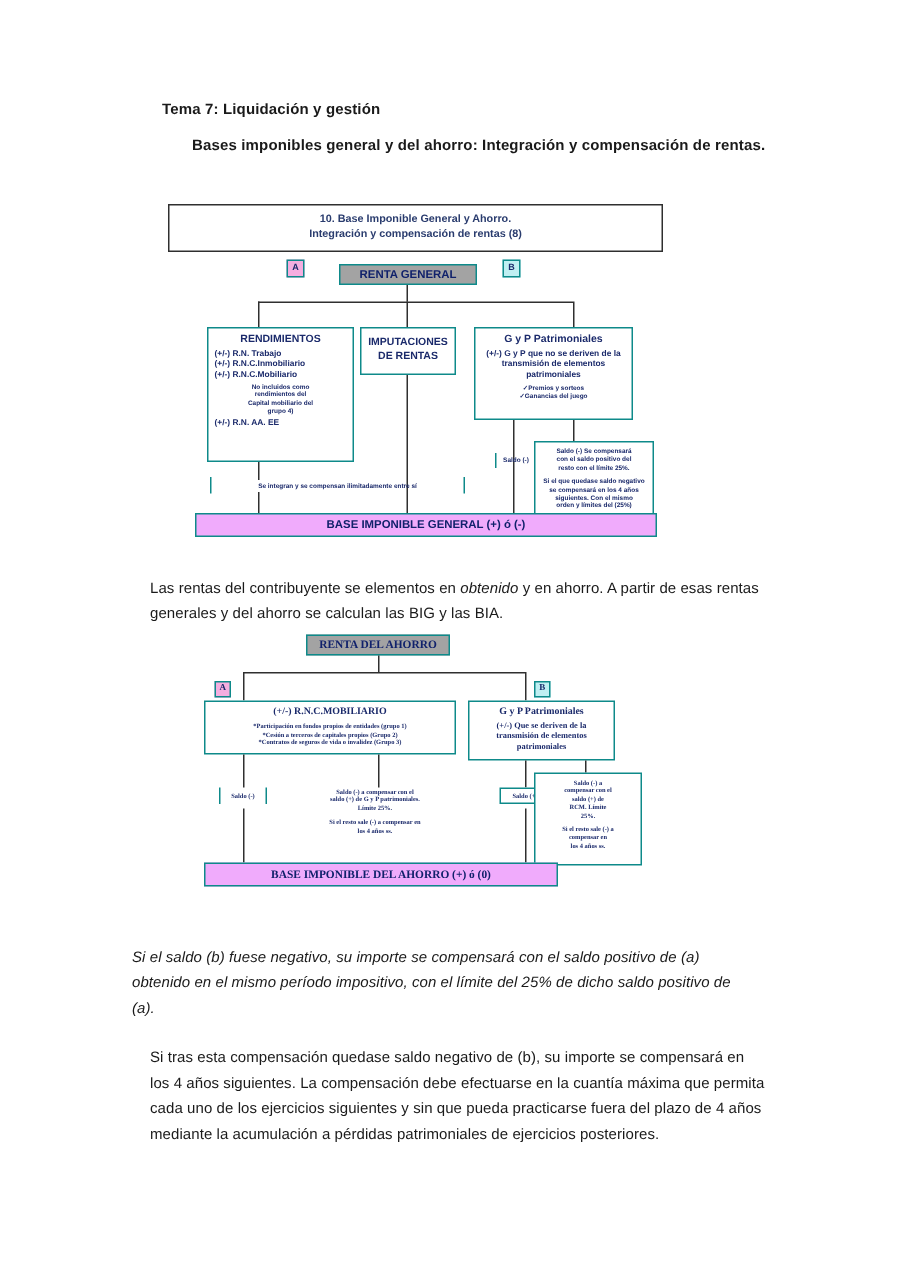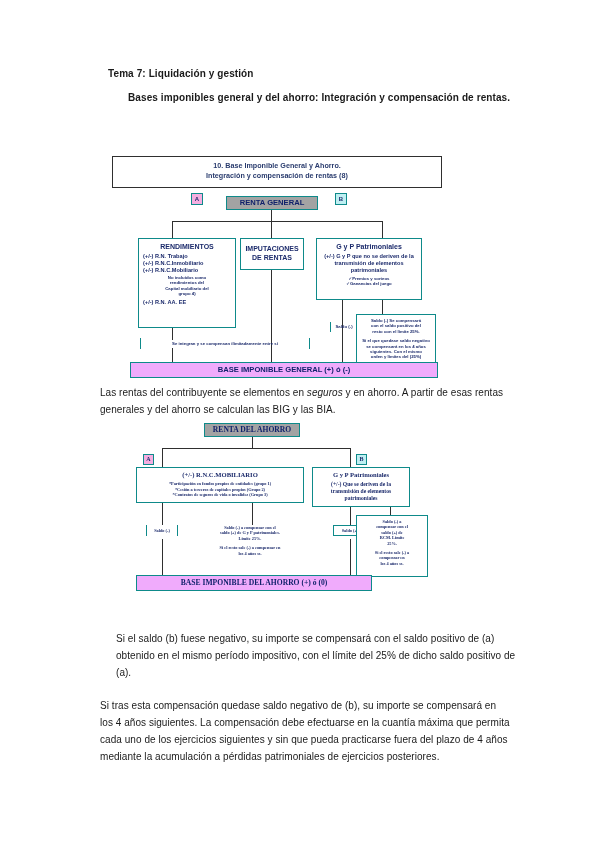--- a/index.html
+++ b/index.html
@@ -39,21 +39,21 @@
   .rowlist div{white-space:nowrap;}
 </style>
 </head>
 <body>
 
 <div class="page">
 
   <div class="h-title">Tema 7: Liquidación y gestión</div>
   <div class="h-sub">Bases imponibles general y del ahorro: Integración y compensación de rentas.</div>
 
-  <div class="dgm" style="left:112px;top:136px;width:330px;height:230px;margin-top:20px;">
+  <div class="dgm" style="left:112px;top:136px;width:330px;height:230px;">
 
     <div class="box" style="left:0;top:0;width:330px;height:32px;border-left:1.3px solid #2f2f2f;border-right:1.3px solid #2f2f2f;border-top:1.3px solid #2f2f2f;border-bottom:1.3px solid #2f2f2f;">
       <div class="ttl" style="padding-top:4px;">
         <div>10. Base Imponible General y Ahorro.</div>
         <div>Integración y compensación de rentas (8)</div>
       </div>
     </div>
 
     <div class="box yellow" style="left:114px;top:40px;width:92px;height:14px;">
       <div class="pad">
@@ -146,21 +146,21 @@
     </div>
 
     <div class="box tealfill" style="left:18px;top:206px;width:308px;height:16px;">
       <div class="pad">
           <span class="big">BASE IMPONIBLE GENERAL (+) ó (-)</span>
         </div>
     </div>
   </div>
 
   <div class="para" style="left:100px;top:384px;width:412px;">
-    <span>Las rentas del contribuyente se elementos en </span><i>seguros</i><span> y en ahorro. A partir de esas rentas generales y del ahorro se calculan las BIG y las BIA.</span>
+    <span>Las rentas del contribuyente se elementos en </span><i>obtenido</i><span> y en ahorro. A partir de esas rentas generales y del ahorro se calculan las BIG y las BIA.</span>
   </div>
 
   <div class="dgm" style="left:128px;top:423px;width:310px;height:190px;font-family:Liberation Serif, serif;">
 
     <div class="box yellow" style="left:76px;top:0;width:96px;height:14px;">
       <div class="pad">
           <span class="big">RENTA DEL AHORRO</span>
         </div>
     </div>
 
@@ -240,17 +240,17 @@
       </div>
     </div>
 
     <div class="box tealfill" style="left:8px;top:152px;width:236px;height:16px;">
       <div class="pad">
           <span class="big">BASE IMPONIBLE DEL AHORRO (+) ó (0)</span>
         </div>
     </div>
   </div>
 
-  <div class="para" style="left:116px;top:630px;width:404px;">Si el saldo (b) fuese negativo, su importe se compensará con el saldo positivo de (a) obtenido en el mismo período impositivo, con el límite del 25% de dicho saldo positivo de (a).</div>
+  <div class="para" style="left:88px;top:630px;width:404px;font-style:italic;">Si el saldo (b) fuese negativo, su importe se compensará con el saldo positivo de (a) obtenido en el mismo período impositivo, con el límite del 25% de dicho saldo positivo de (a).</div>
 
   <div class="para" style="left:100px;top:697px;width:410px;">Si tras esta compensación quedase saldo negativo de (b), su importe se compensará en los 4 años siguientes. La compensación debe efectuarse en la cuantía máxima que permita cada uno de los ejercicios siguientes y sin que pueda practicarse fuera del plazo de 4 años mediante la acumulación a pérdidas patrimoniales de ejercicios posteriores.</div>
 
 </div>
 
 </body></html>

